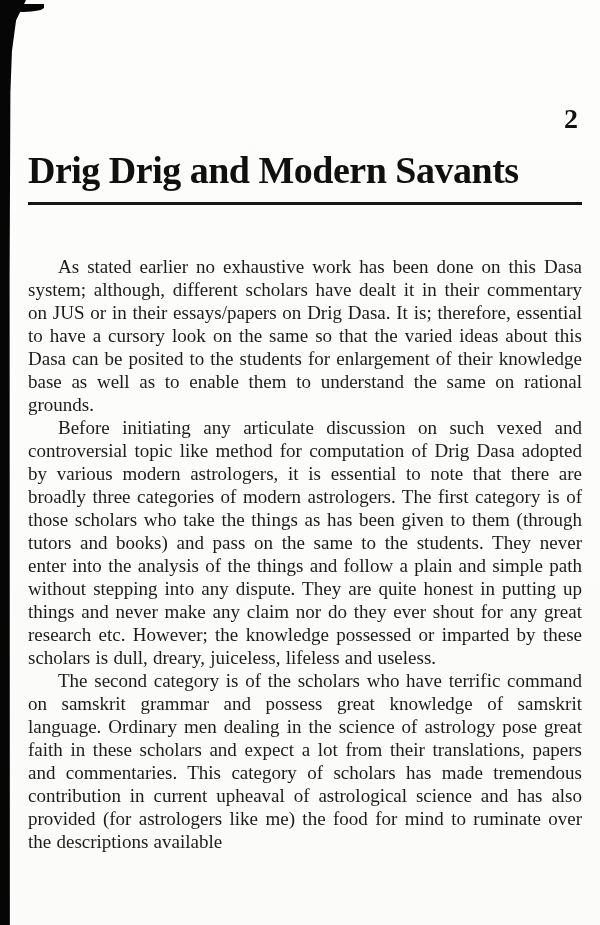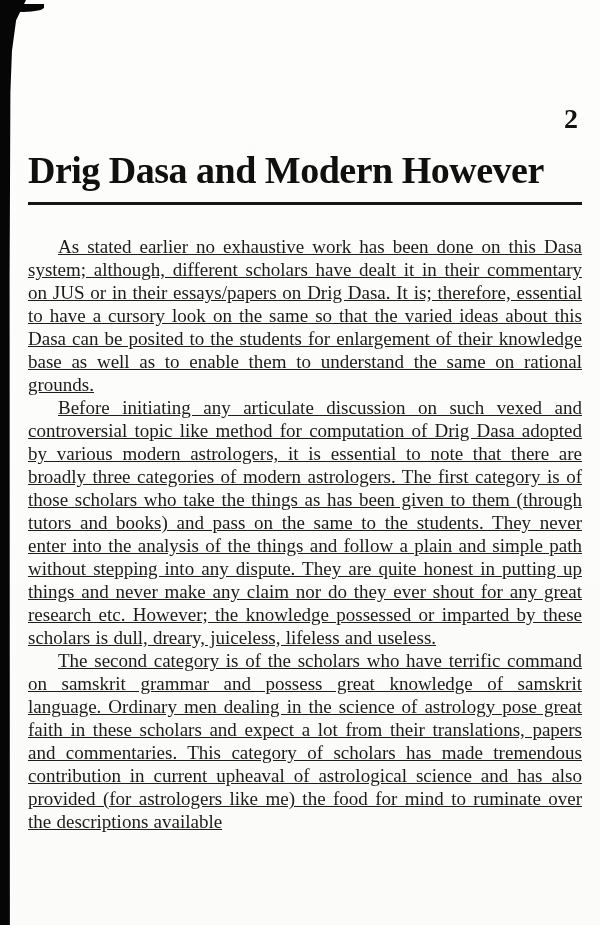--- a/index.html
+++ b/index.html
@@ -59,22 +59,21 @@
     white-space: nowrap;
   }
   .title-rule {
     height: 3px;
     background: #161616;
     margin-top: 10px;
     margin-bottom: 0;
     border: none;
   }
   .body-text {
-    margin-top: 30px;
-    text-decoration: underline;
+    margin-top: 50px;
   }
   .body-text p {
     margin: 0;
     font-size: 19px;
     line-height: 23px;
     text-align: justify;
     text-indent: 30px;
     color: #1c1c1c;
     word-spacing: 0.5px;
   }
@@ -84,21 +83,21 @@
 
 <div class="page">
 
   <div class="scan-edge"></div>
   <div class="scan-speck-1"></div>
 
   <div class="page-number">2</div>
 
   <div class="content">
 
-    <h1 class="chapter-title">Drig Dasa and Modern However</h1>
+    <h1 class="chapter-title">Drig Drig and Modern Savants</h1>
 
     <div class="title-rule"></div>
 
     <div class="body-text">
       <p>As stated earlier no exhaustive work has been done on this Dasa system; although, different scholars have dealt it in their commentary on JUS or in their essays/papers on Drig Dasa. It is; therefore, essential to have a cursory look on the same so that the varied ideas about this Dasa can be posited to the students for enlargement of their knowledge base as well as to enable them to understand the same on rational grounds.</p>
       <p>Before initiating any articulate discussion on such vexed and controversial topic like method for computation of Drig Dasa adopted by various modern astrologers, it is essential to note that there are broadly three categories of modern astrologers. The first category is of those scholars who take the things as has been given to them (through tutors and books) and pass on the same to the students. They never enter into the analysis of the things and follow a plain and simple path without stepping into any dispute. They are quite honest in putting up things and never make any claim nor do they ever shout for any great research etc. However; the knowledge possessed or imparted by these scholars is dull, dreary, juiceless, lifeless and useless.</p>
       <p>The second category is of the scholars who have terrific command on samskrit grammar and possess great knowledge of samskrit language. Ordinary men dealing in the science of astrology pose great faith in these scholars and expect a lot from their translations, papers and commentaries. This category of scholars has made tremendous contribution in current upheaval of astrological science and has also provided (for astrologers like me) the food for mind to ruminate over the descriptions available</p>
     </div>
 
   </div>

